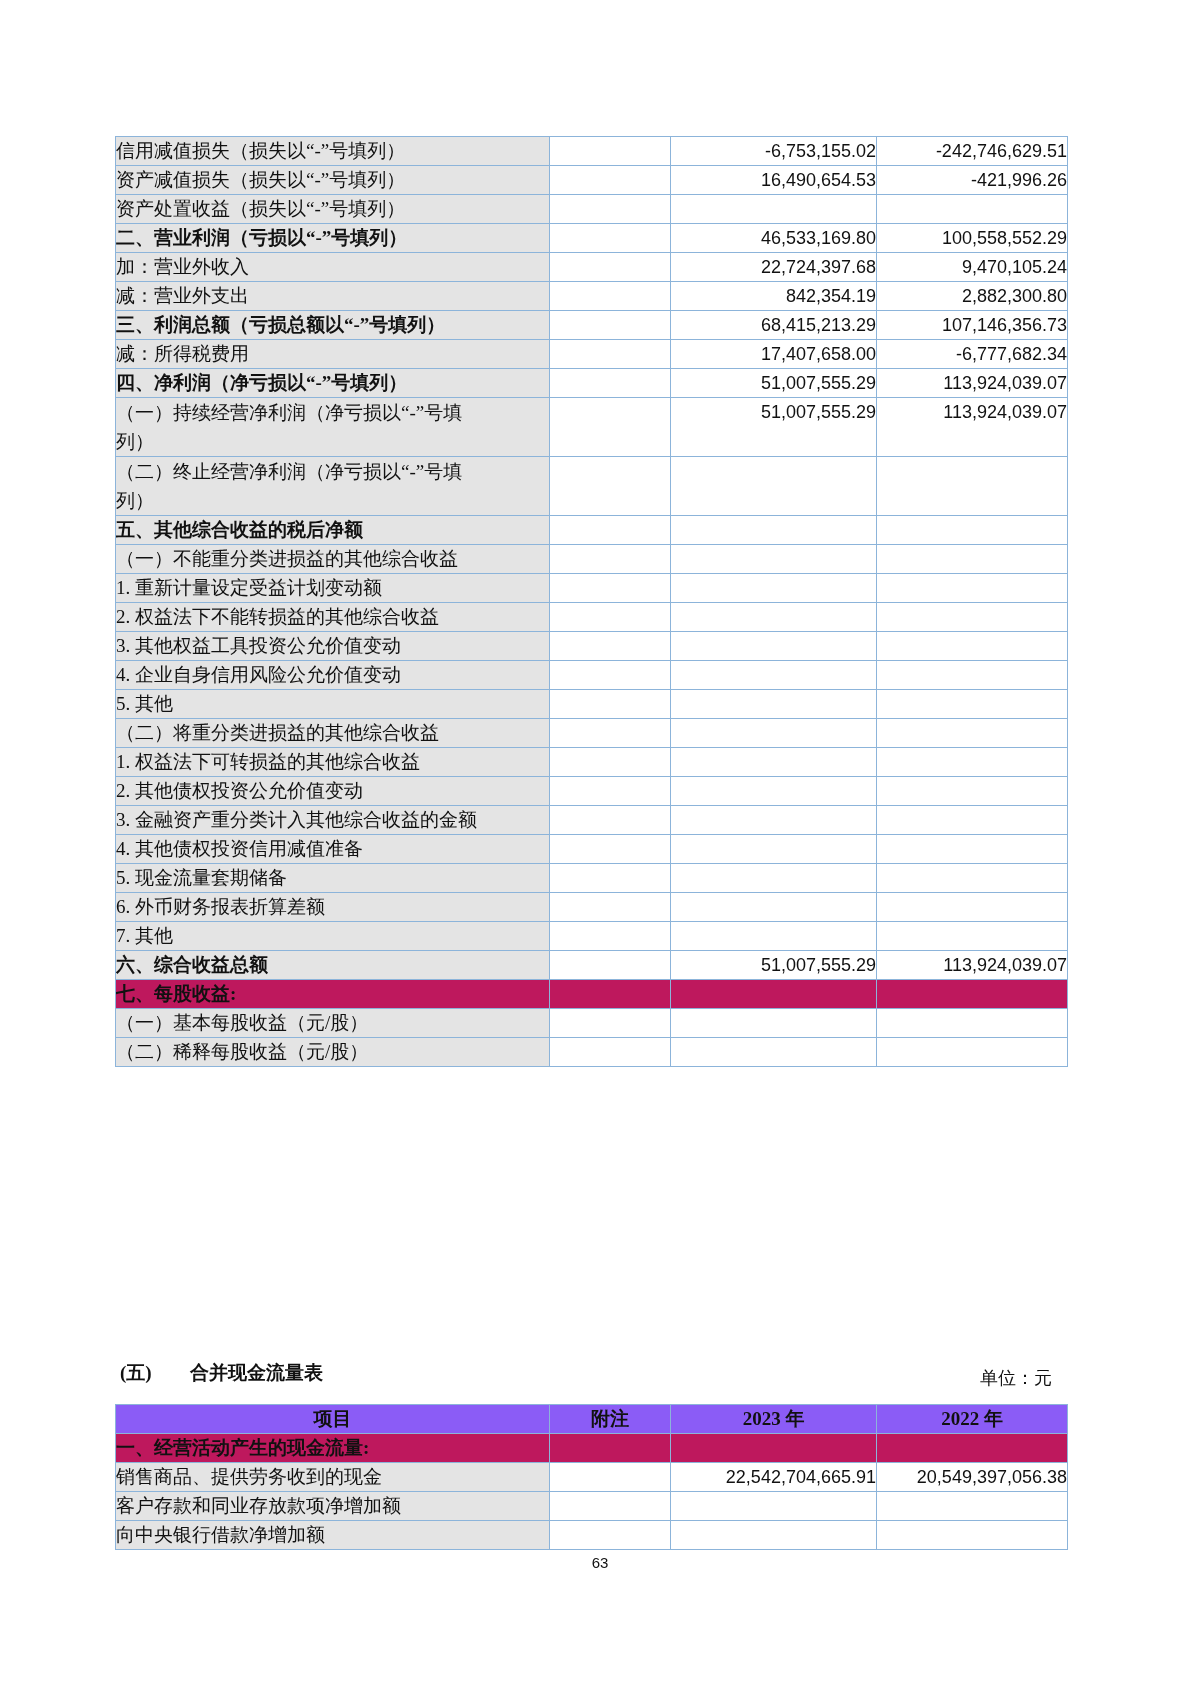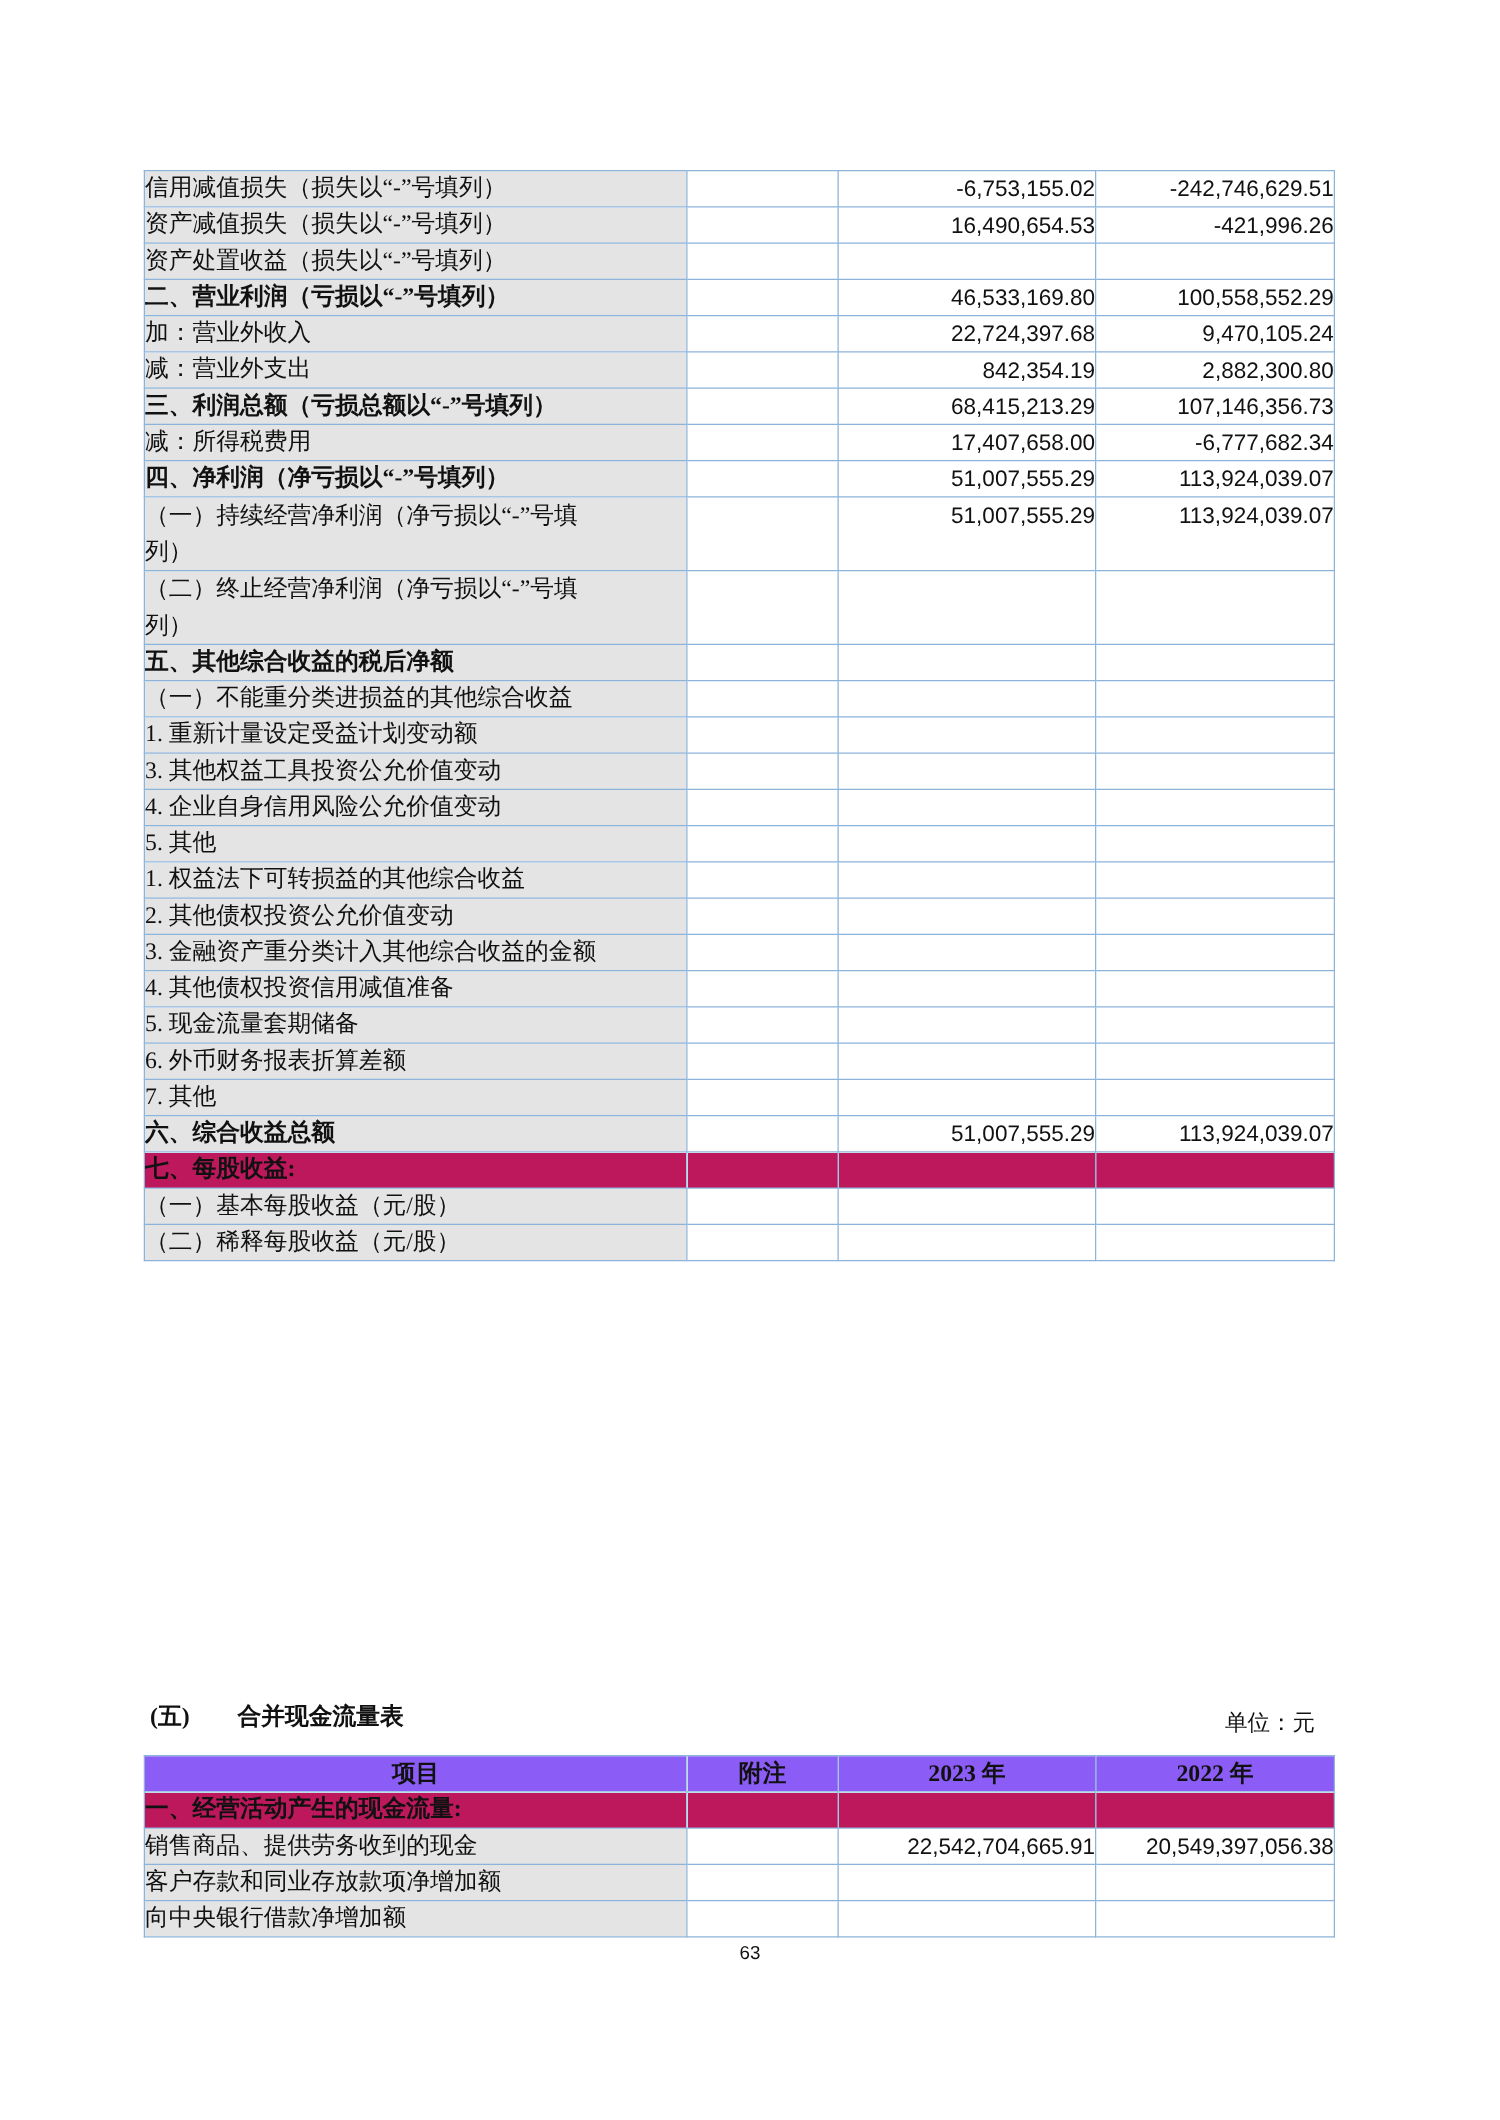--- a/index.html
+++ b/index.html
@@ -174,33 +174,45 @@
           <td class="num-cell"></td>
           <td class="num-cell"></td>
         </tr>
         <tr class="">
           <td class="lbl-cell ind0"><span class="lbl-span">1. 重新计量设定受益计划变动额</span></td>
           <td class="note-cell"></td>
           <td class="num-cell"></td>
           <td class="num-cell"></td>
         </tr>
         <tr class="">
+          <td class="lbl-cell ind0"><span class="lbl-span">2. 权益法下不能转损益的其他综合收益</span></td>
+          <td class="note-cell"></td>
+          <td class="num-cell"></td>
+          <td class="num-cell"></td>
+        </tr>
+        <tr class="">
           <td class="lbl-cell ind0"><span class="lbl-span">3. 其他权益工具投资公允价值变动</span></td>
           <td class="note-cell"></td>
           <td class="num-cell"></td>
           <td class="num-cell"></td>
         </tr>
         <tr class="">
           <td class="lbl-cell ind0"><span class="lbl-span">4. 企业自身信用风险公允价值变动</span></td>
           <td class="note-cell"></td>
           <td class="num-cell"></td>
           <td class="num-cell"></td>
         </tr>
         <tr class="">
           <td class="lbl-cell ind0"><span class="lbl-span">5. 其他</span></td>
+          <td class="note-cell"></td>
+          <td class="num-cell"></td>
+          <td class="num-cell"></td>
+        </tr>
+        <tr class="">
+          <td class="lbl-cell ind1"><span class="lbl-span">（二）将重分类进损益的其他综合收益</span></td>
           <td class="note-cell"></td>
           <td class="num-cell"></td>
           <td class="num-cell"></td>
         </tr>
         <tr class="">
           <td class="lbl-cell ind0"><span class="lbl-span">1. 权益法下可转损益的其他综合收益</span></td>
           <td class="note-cell"></td>
           <td class="num-cell"></td>
           <td class="num-cell"></td>
         </tr>

